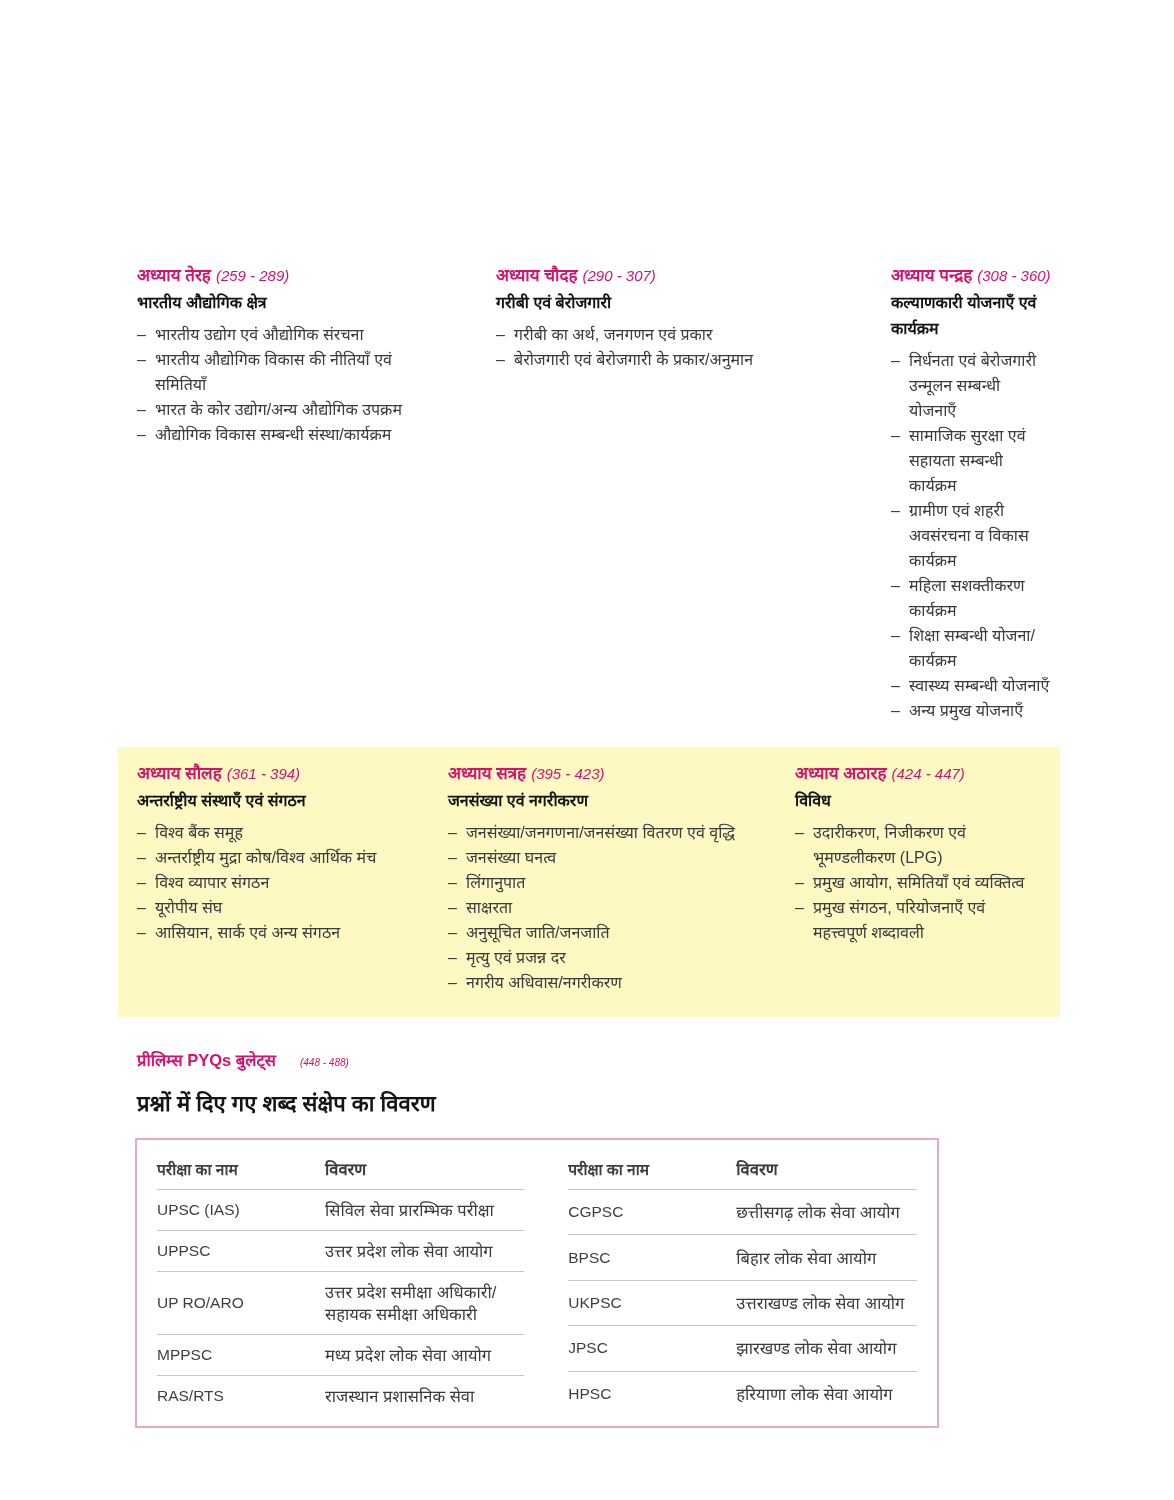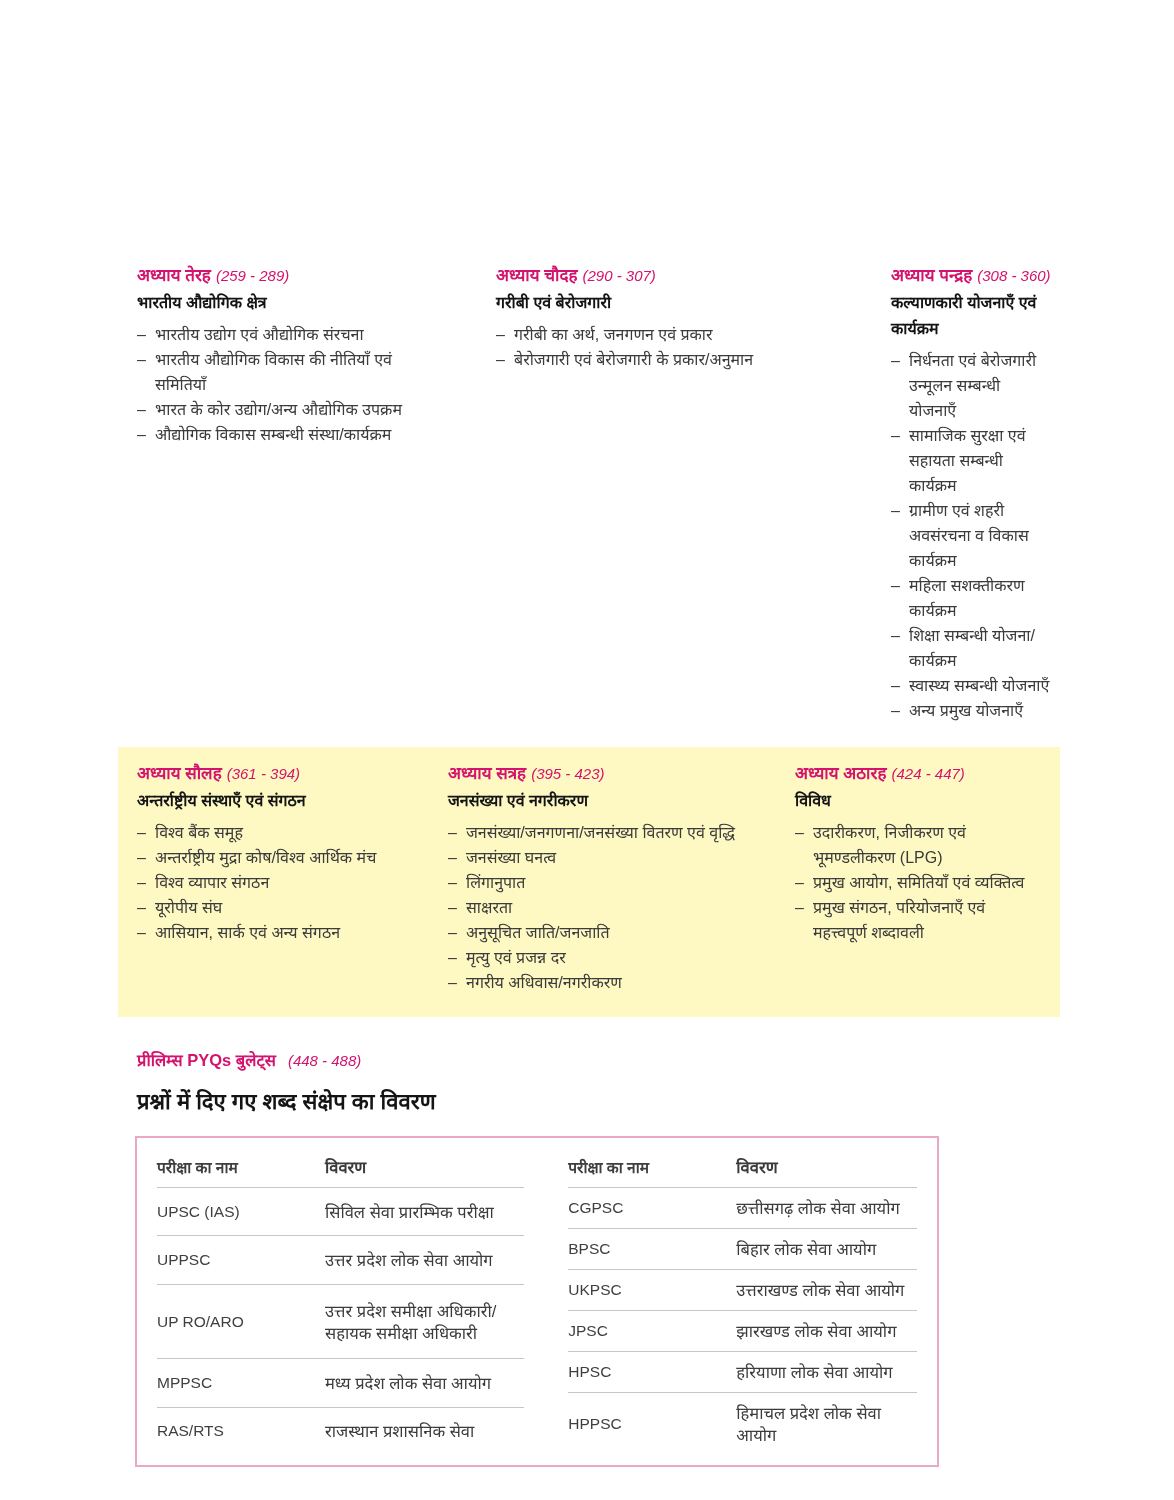--- a/index.html
+++ b/index.html
@@ -47,21 +47,21 @@
     background: #fef9c3;
     margin-top: 24px;
     padding: 16px 0 22px 0;
   }
 
   .pyqs-line {
     margin: 32px 0 0 19px;
     font-size: 16.5px; font-weight: bold; color: #d4136f;
     line-height: 22px;
   }
-  .pyqs-pages { font-style: italic; font-weight: normal; font-size: 15px; margin-left: 12px; }
+  .pyqs-pages { font-style: italic; font-weight: normal; font-size: 10px; margin-left: 24px; }
 
   .abbrev-heading {
     margin: 16px 0 0 19px;
     font-size: 22px; font-weight: bold; color: #141414;
     line-height: 28px;
   }
 
   .abbrev-box {
     margin: 20px 0 0 17px;
     width: 804px;
@@ -303,21 +303,17 @@
             <td class="desc">उत्तराखण्ड लोक सेवा आयोग</td>
           </tr>
           <tr>
             <td class="code">JPSC</td>
             <td class="desc">झारखण्ड लोक सेवा आयोग</td>
           </tr>
           <tr>
             <td class="code">HPSC</td>
             <td class="desc">हरियाणा लोक सेवा आयोग</td>
           </tr>
-          <tr>
-            <td class="code">HPPSC</td>
-            <td class="desc">हिमाचल प्रदेश लोक सेवा आयोग</td>
-          </tr>
         </tbody>
     </table>
   </div>
 
 </div>
 
 </body></html>

